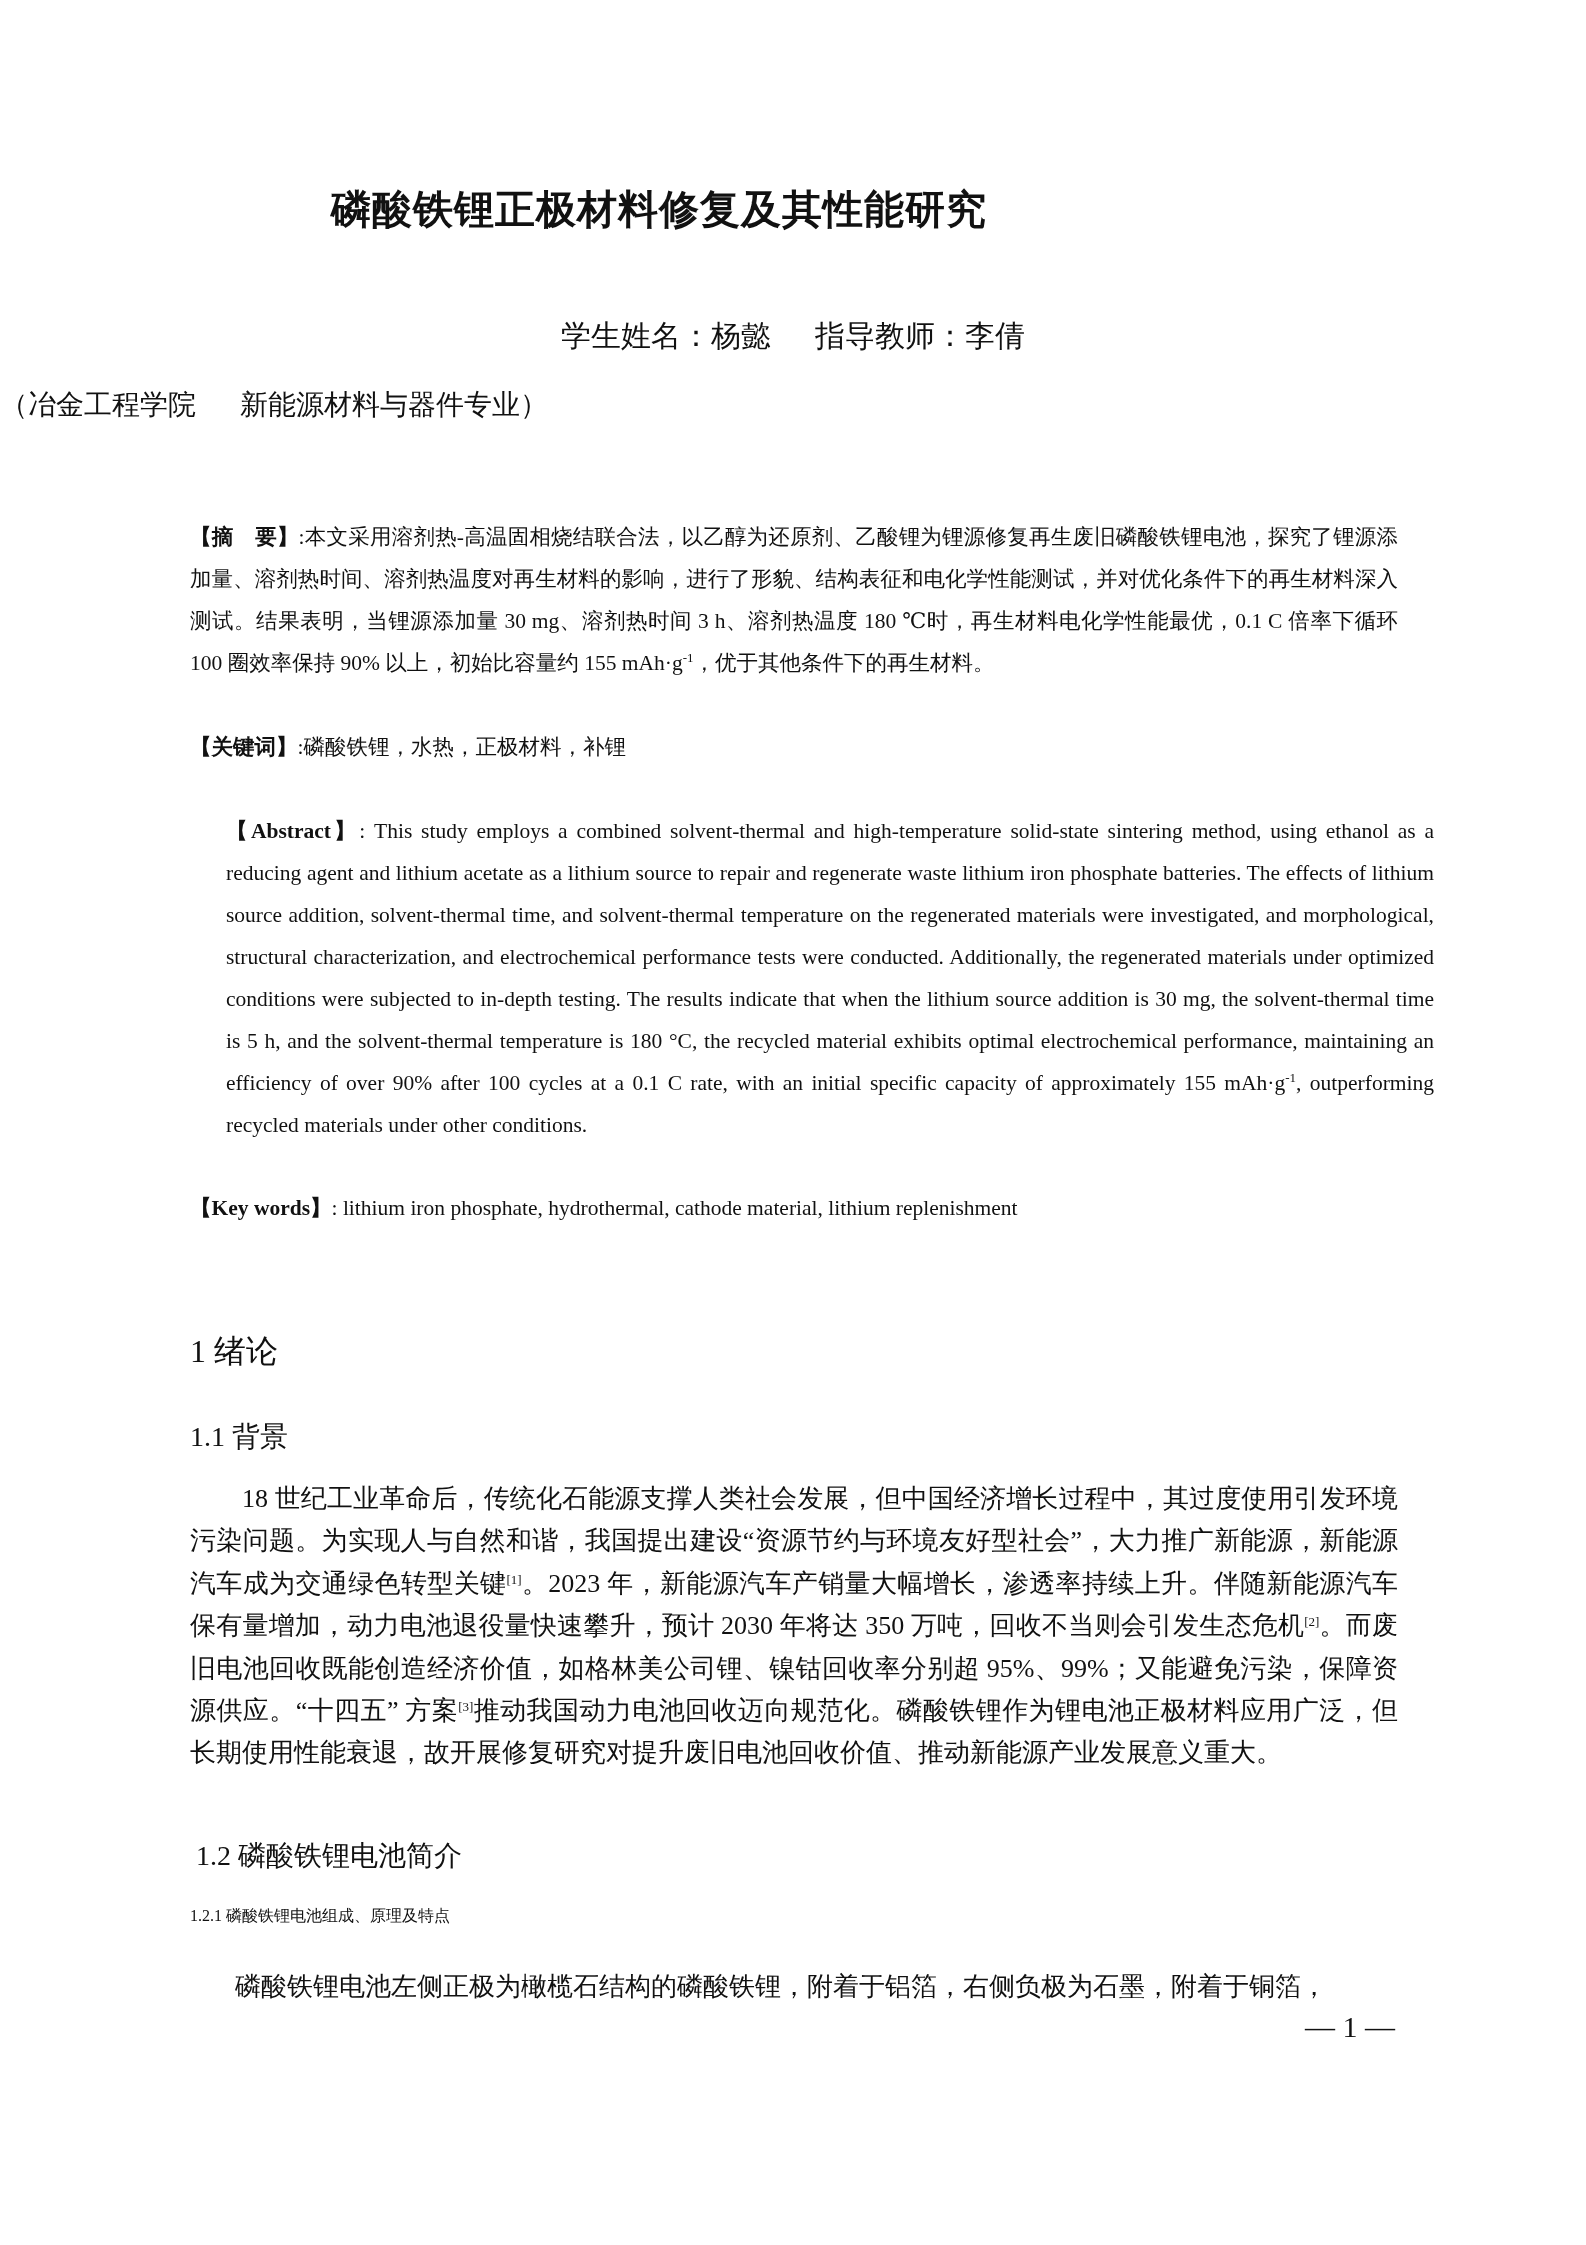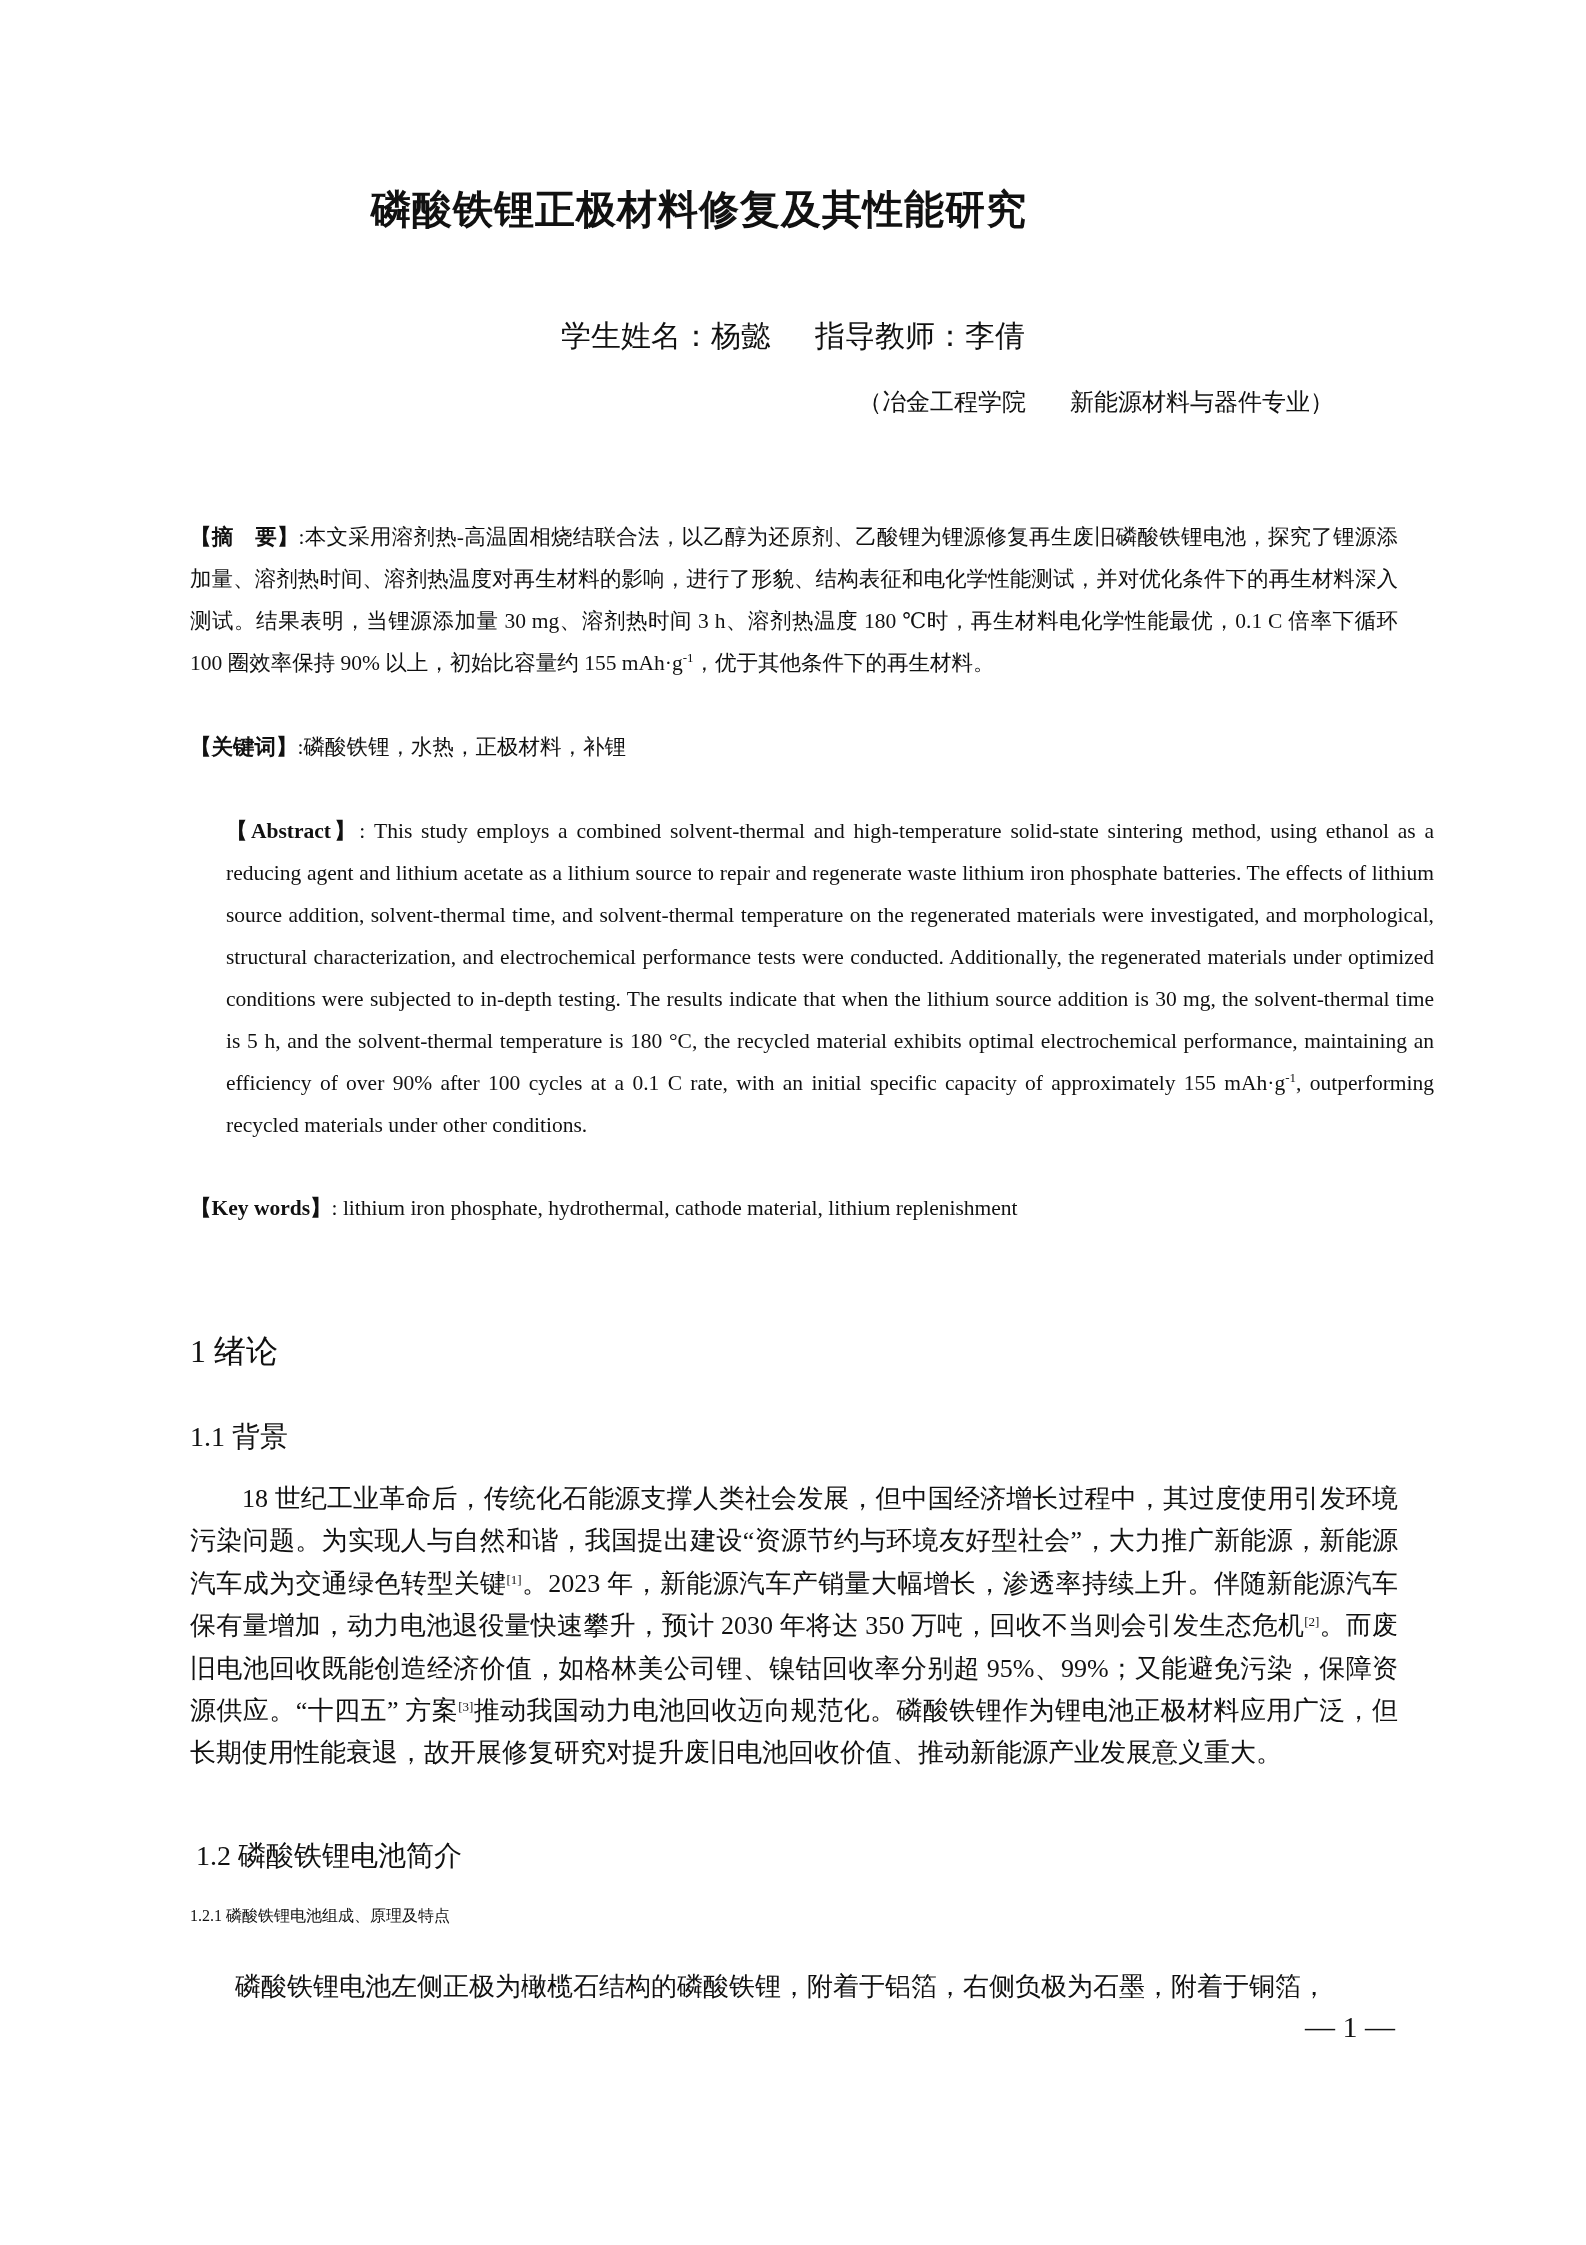--- a/index.html
+++ b/index.html
@@ -1,22 +1,22 @@
 <!DOCTYPE html>
 <html><head>
 <meta charset="utf-8">
 <style>
   html, body { margin: 0; padding: 0; background: #ffffff; }
   body { width: 1586px; height: 2245px; position: relative; overflow: hidden; color: #111; }
   .serif { font-family: "Liberation Serif", "DejaVu Serif", serif; }
   .sans { font-family: "DejaVu Sans", "Liberation Sans", sans-serif; }
   .abs { position: absolute; }
-  #title { top: 182px; left: 0; width: 1318px; text-align: center; font-size: 40px; font-weight: bold; letter-spacing: 1px; padding-left: 40px; }
+  #title { top: 182px; left: 0; width: 1318px; text-align: center; font-size: 40px; font-weight: bold; letter-spacing: 1px; }
   #authors { top: 316px; left: 0; width: 1586px; text-align: center; font-size: 30px; }
-  #affil { top: 386px; left: 0; width: 1334px; text-align: right; font-size: 24px; }
+  #affil { top: 386px; left: 0; width: 1334px; text-align: left; font-size: 28px; }
   .gap { display: inline-block; width: 44px; }
   .block { left: 190px; width: 1208px; font-size: 21.5px; line-height: 42px; text-align: justify; }
   #abstract-cn { top: 516px; }
   #keywords-cn { top: 726px; }
   #abstract-en { top: 810px; margin-left: 36px; }
   #keywords-en { top: 1187px; }
   .lbl { font-weight: bold; }
   sup { font-size: 13px; line-height: 0; vertical-align: 8px; }
   #h1 { top: 1330px; left: 190px; font-size: 32px; }
   #h11 { top: 1418px; left: 190px; font-size: 28px; }

